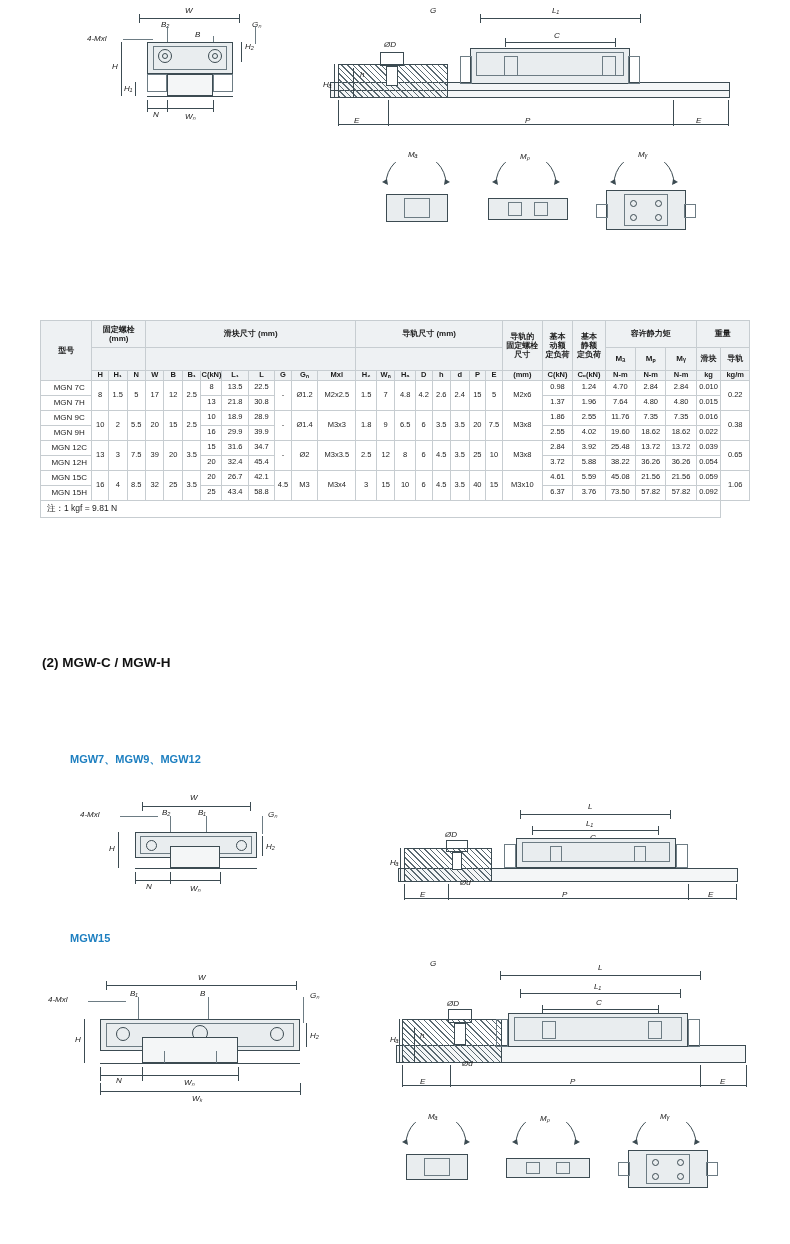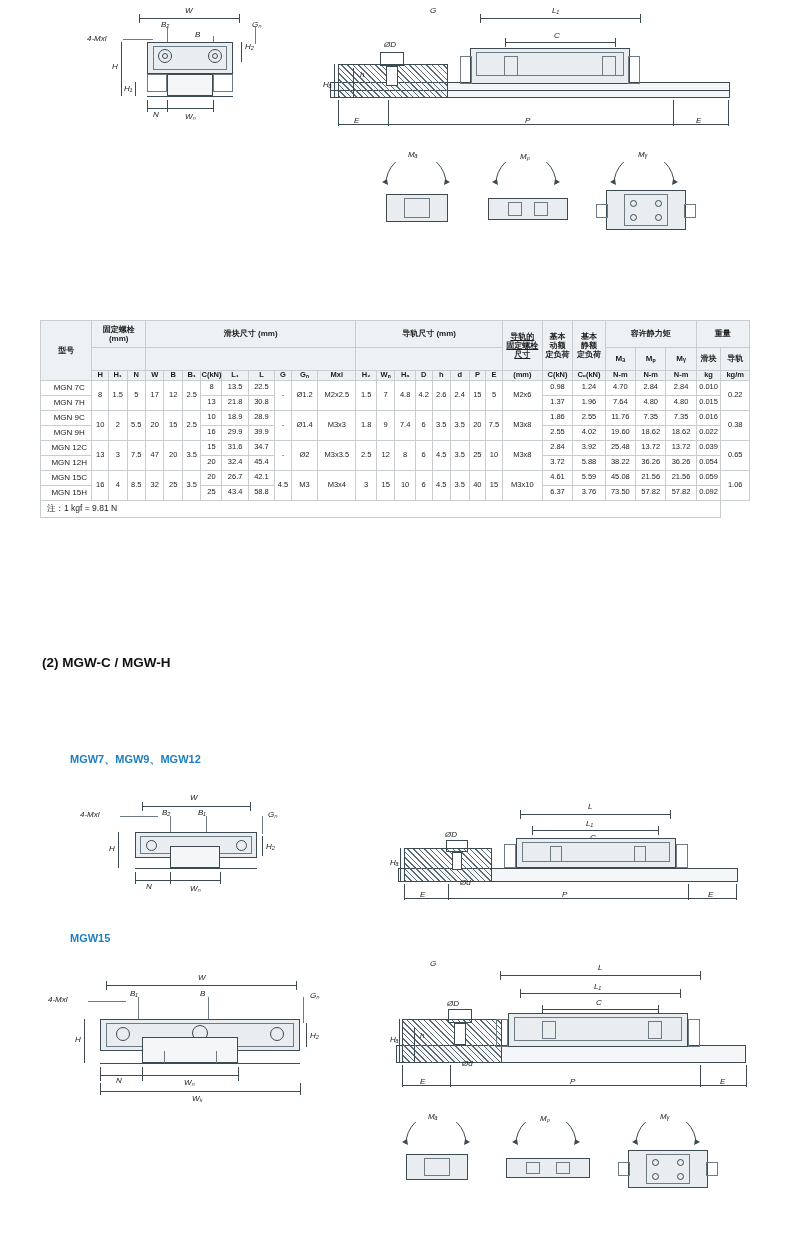--- a/index.html
+++ b/index.html
@@ -181,21 +181,21 @@
       <thead>
         <tr>
           <td rowspan="3" style="width:52px;">型号</td>
           <td colspan="3" style="height:26px;">
             <div>固定螺栓</div>
             <div>(mm)</div>
           </td>
           <td colspan="9">滑块尺寸 (mm)</td>
           <td colspan="8">导轨尺寸 (mm)</td>
           <td rowspan="2" style="width:40px;">
-            <div style="white-space:pre-line;text-decoration:underline;">导轨的
+            <div style="white-space:pre-line;">导轨的
 固定螺栓
 尺寸</div>
           </td>
           <td rowspan="2" style="width:30px;">
             <div style="white-space:pre-line;">基本
 动额
 定负荷</div>
           </td>
           <td rowspan="2" style="width:32px;">
             <div style="white-space:pre-line;">基本
@@ -302,21 +302,21 @@
           <td rowspan="2">15</td>
           <td rowspan="2">2.5</td>
           <td>10</td>
           <td>18.9</td>
           <td>28.9</td>
           <td rowspan="2">-</td>
           <td rowspan="2">Ø1.4</td>
           <td rowspan="2">M3x3</td>
           <td rowspan="2">1.8</td>
           <td rowspan="2">9</td>
-          <td rowspan="2">7.4</td>
+          <td rowspan="2">6.5</td>
           <td rowspan="2">6</td>
           <td rowspan="2">3.5</td>
           <td rowspan="2">3.5</td>
           <td rowspan="2">20</td>
           <td rowspan="2">7.5</td>
           <td rowspan="2">M3x8</td>
           <td>1.86</td>
           <td>2.55</td>
           <td>11.76</td>
           <td>7.35</td>
@@ -336,21 +336,21 @@
           <td>18.62</td>
           <td>18.62</td>
           <td>0.022</td>
         </tr>
 
         <tr style="height:15px;">
           <td class="modelcell">MGN 12C</td>
           <td rowspan="2">13</td>
           <td rowspan="2">3</td>
           <td rowspan="2">7.5</td>
-          <td rowspan="2">47</td>
+          <td rowspan="2">39</td>
           <td rowspan="2">20</td>
           <td rowspan="2">3.5</td>
           <td>15</td>
           <td>31.6</td>
           <td>34.7</td>
           <td rowspan="2">-</td>
           <td rowspan="2">Ø2</td>
           <td rowspan="2">M3x3.5</td>
           <td rowspan="2">2.5</td>
           <td rowspan="2">12</td>

